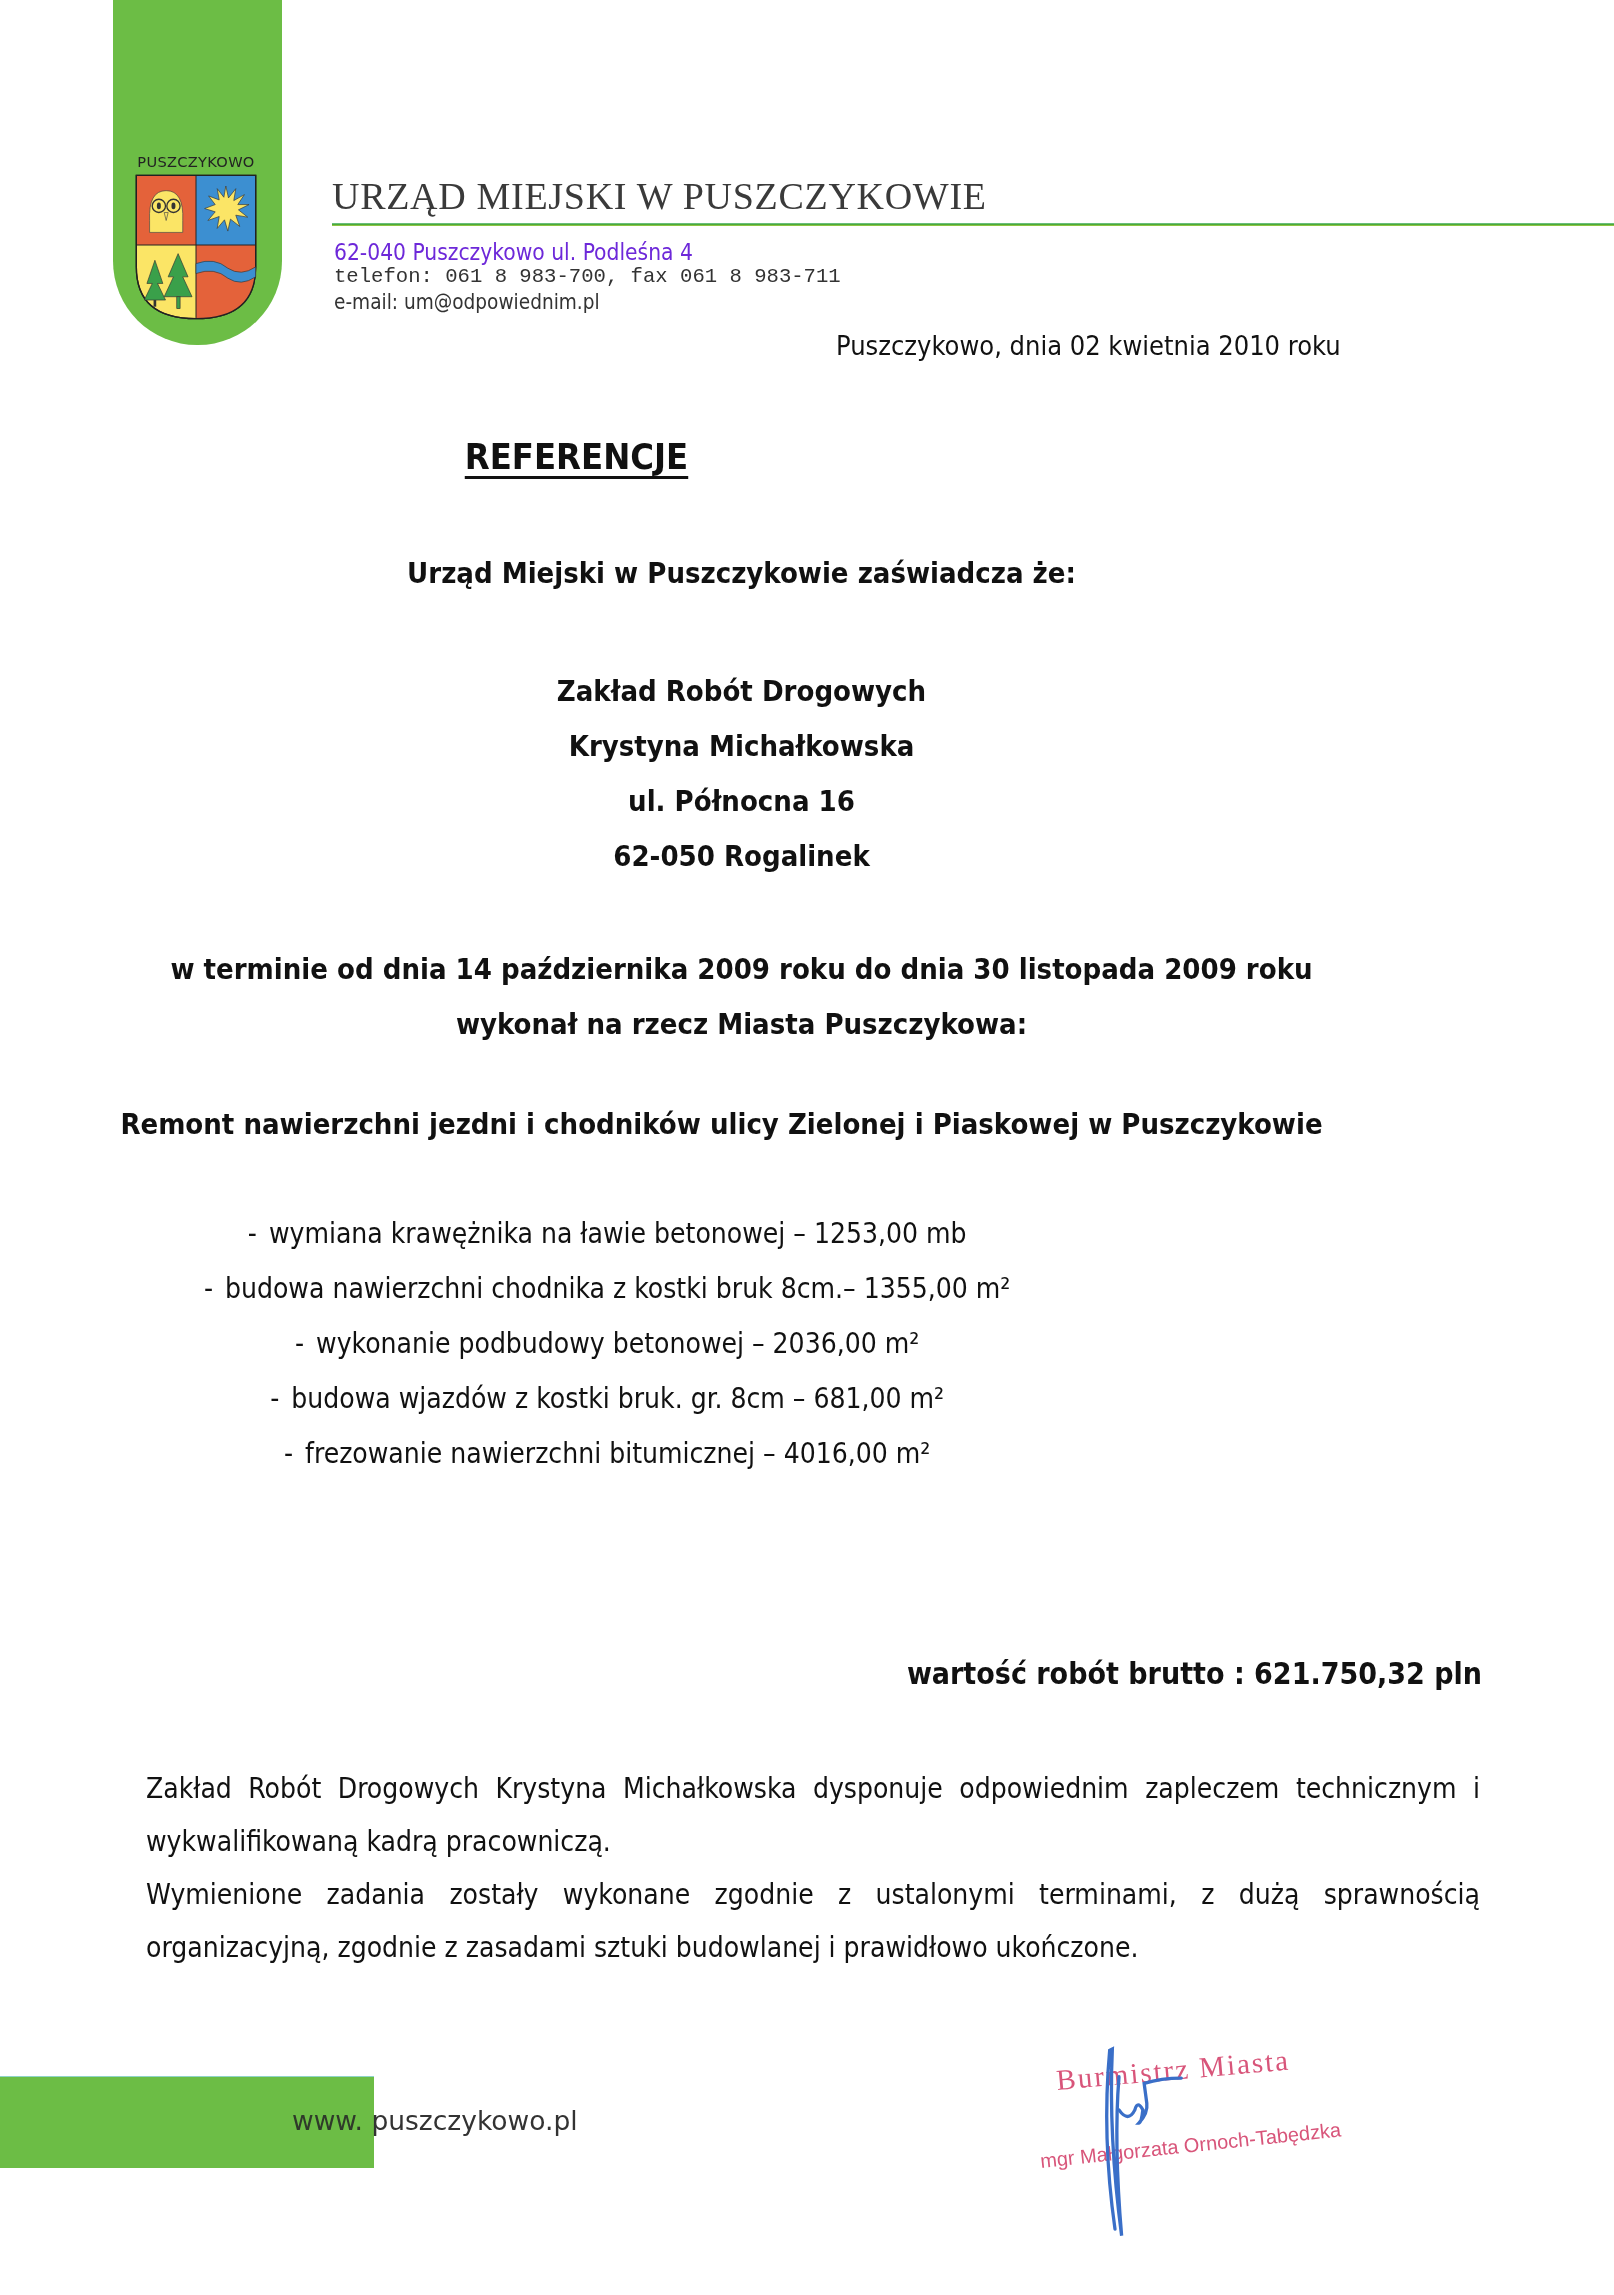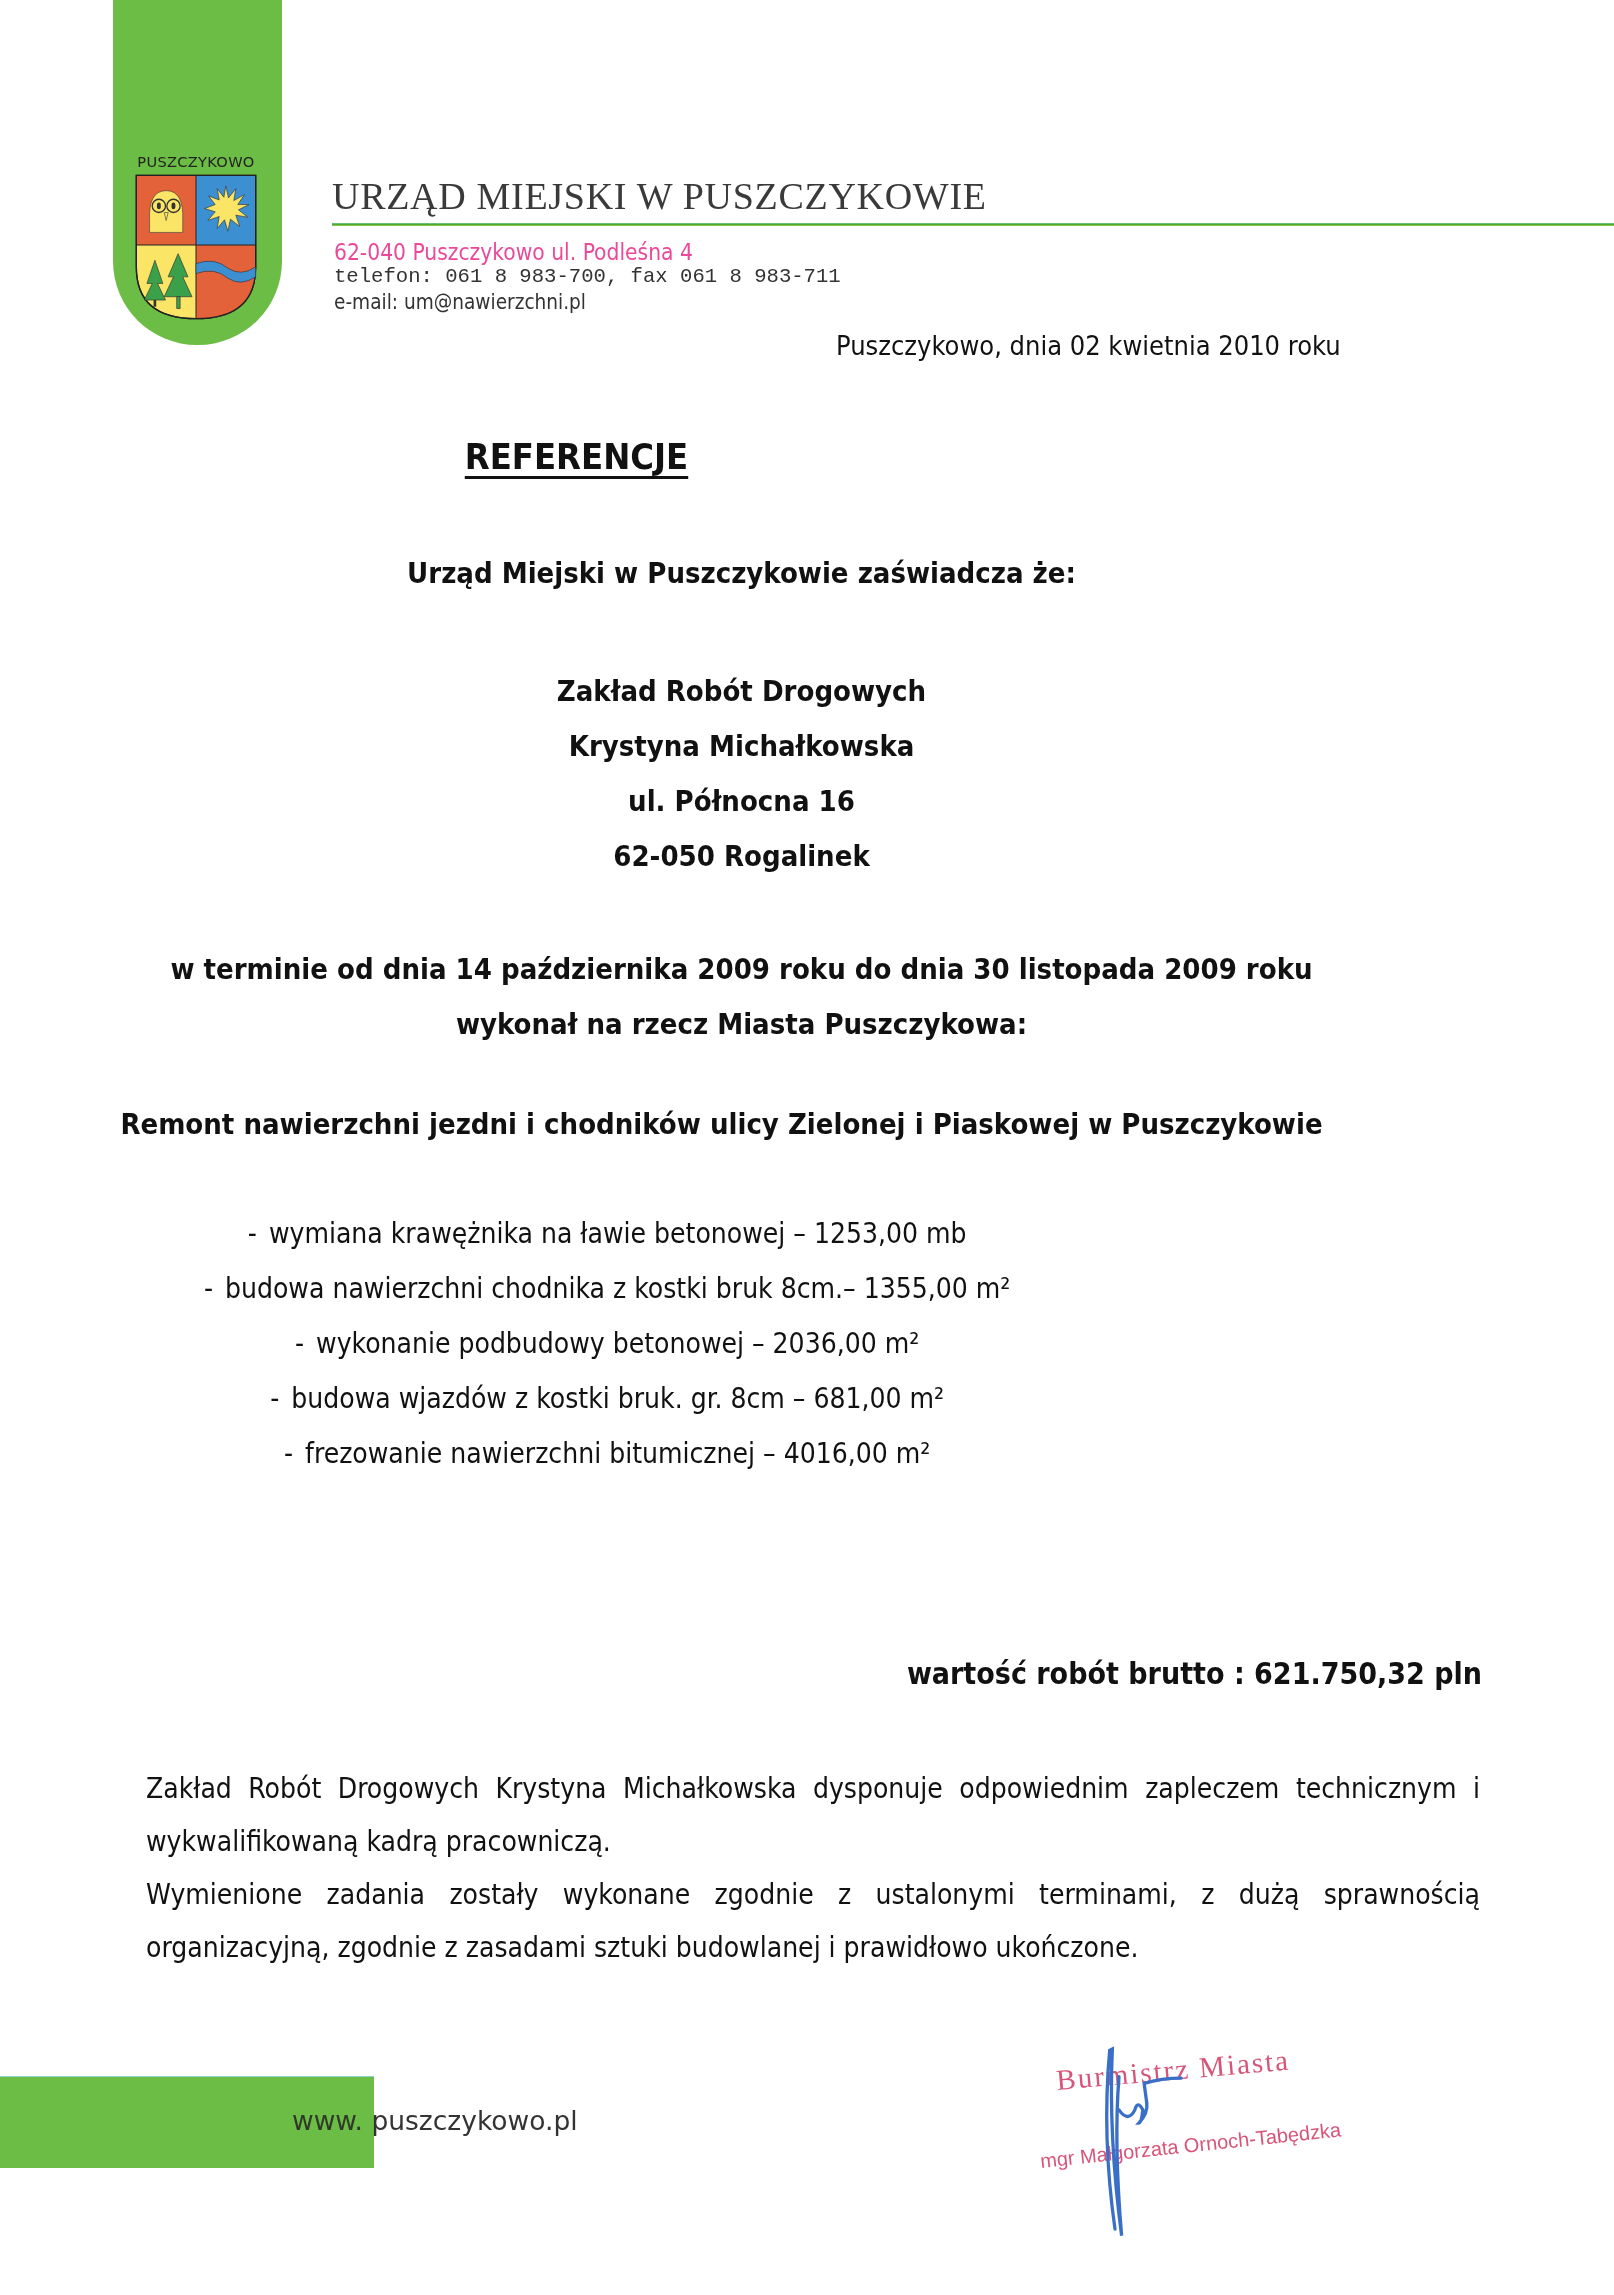--- a/index.html
+++ b/index.html
@@ -15,21 +15,21 @@
                font-family: "DejaVu Sans", sans-serif; font-size: 14.6px; color: #222;
                letter-spacing: 0.3px; }
   .coa { left: 135px; top: 174px; width: 122px; height: 146px; }
 
   
   .office-title { left: 332px; top: 174px; font-family: "Liberation Serif", "DejaVu Serif", serif;
                   font-size: 38px; color: #3a3a3a; letter-spacing: 0.7px; white-space: nowrap; }
   .header-rule { left: 332px; top: 223px; width: 1283px; height: 3.3px;
                  background: linear-gradient(#7ad0a8, #4ea83a 40%, #4ea83a 70%, #d8e94a); }
   .addr1 { left: 334px; top: 239px; font-family: "DejaVu Sans Condensed","DejaVu Sans",sans-serif;
-           font-size: 22.6px; color: #ec4899; white-space: nowrap; }
+           font-size: 22.6px; color: #6d28d9; white-space: nowrap; }
   .addr2 { left: 334px; top: 265px; font-size: 20.6px; color: #333; white-space: nowrap;
            font-family: Liberation Mono, monospace; }
   .addr3 { left: 334px; top: 290px; font-size: 20.6px; color: #333; white-space: nowrap;
            font-family: "DejaVu Sans Condensed","DejaVu Sans",sans-serif; }
 
   .date-line { left: 836px; top: 330px; font-size: 27px; white-space: nowrap; color: #111; }
 
   .doc-title { left: 0; width: 1353px; top: 436px; text-align: center; }
   .doc-title span { font-size: 36px; font-weight: bold; text-decoration: underline;
                     text-decoration-thickness: 3.3px; text-underline-offset: 6.6px; color: #111;
@@ -97,21 +97,21 @@
   <polygon points="65,120 50,155 58,155 44,185 86,185 72,155 80,155" fill="#3aa04a" stroke="#333" stroke-width="1"></polygon>
   <rect x="63" y="185" width="5" height="18" fill="#3aa04a" stroke="#333"></rect>
 
   <path d="M92 135 Q120 125 140 142 Q160 155 182 140 L182 155 Q160 170 140 157 Q120 140 92 150 Z" fill="#3c8fd1" stroke="#333" stroke-width="1"></path>
 </svg>
 
 <div class="abs office-title">URZĄD MIEJSKI W PUSZCZYKOWIE</div>
 <div class="abs header-rule"></div>
 <div class="abs addr1">62-040 Puszczykowo ul. Podleśna 4</div>
 <div class="abs addr2">telefon:  061 8 983-700, fax 061 8 983-711</div>
-<div class="abs addr3">e-mail: um@nawierzchni.pl</div>
+<div class="abs addr3">e-mail: um@odpowiednim.pl</div>
 
 <div class="abs date-line">Puszczykowo, dnia 02 kwietnia 2010 roku</div>
 
 <div class="abs doc-title">
   <span>REFERENCJE</span>
 </div>
 
 <div class="abs center bold certifies">Urząd Miejski w Puszczykowie zaświadcza że:</div>
 
 <div class="abs center bold contractor">

